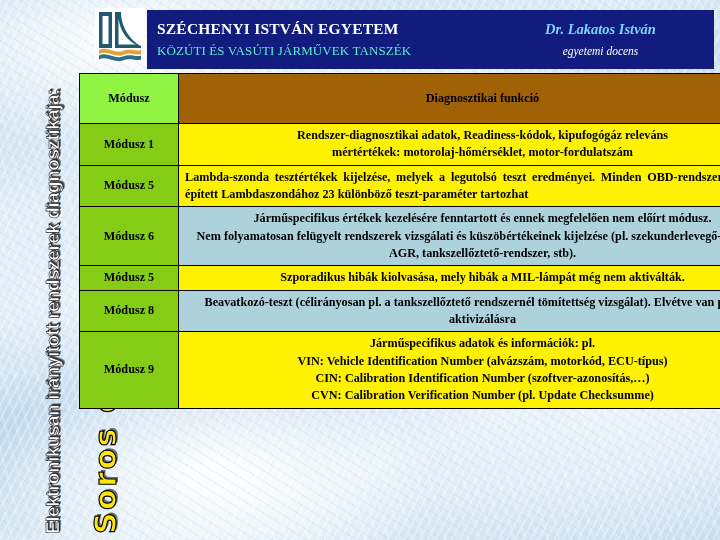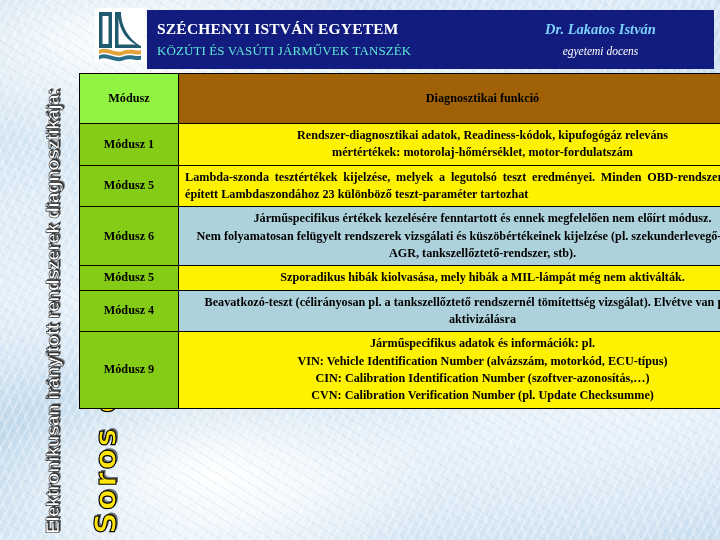--- a/index.html
+++ b/index.html
@@ -187,21 +187,21 @@
           <div>Nem folyamatosan felügyelt rendszerek vizsgálati és küszöbértékeinek kijelzése (pl. szekunderlevegő-rendszer, AGR, tankszellőztető-rendszer, stb).</div>
         </td>
       </tr>
       <tr>
         <td class="mode-cell">Módusz 5</td>
         <td class="desc-cell bg-yellow">
           <div>Szporadikus hibák kiolvasása, mely hibák a MIL-lámpát még nem aktiválták.</div>
         </td>
       </tr>
       <tr>
-        <td class="mode-cell">Módusz 4</td>
+        <td class="mode-cell">Módusz 8</td>
         <td class="desc-cell bg-blue">
           <div>Beavatkozó-teszt (célirányosan pl. a tankszellőztető rendszernél tömítettség vizsgálat). Elvétve van példa az aktivizálásra</div>
         </td>
       </tr>
       <tr>
         <td class="mode-cell">Módusz 9</td>
         <td class="desc-cell bg-yellow">
           <div>Járműspecifikus adatok és információk: pl.</div>
           <div>VIN:   Vehicle Identification Number (alvázszám, motorkód, ECU-típus)</div>
           <div>CIN:    Calibration Identification Number (szoftver-azonosítás,…)</div>

